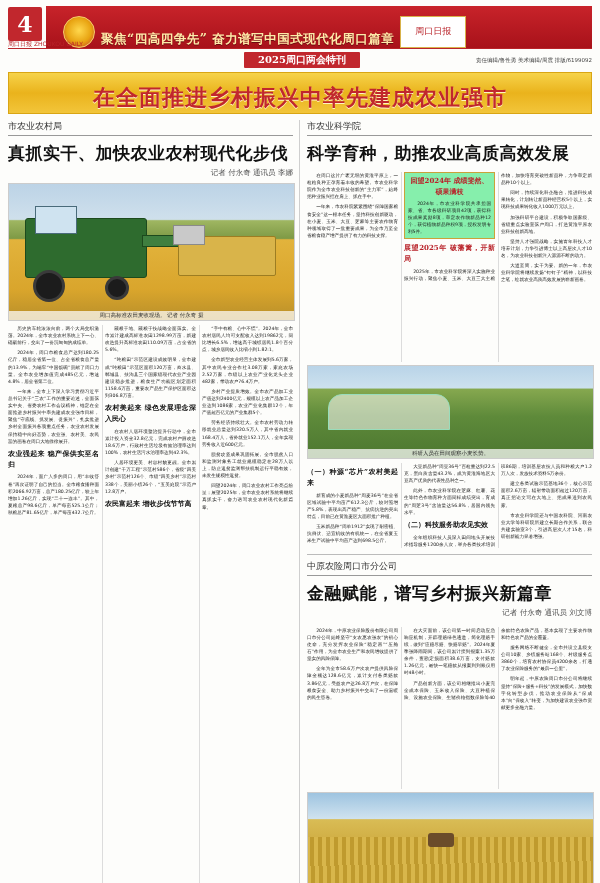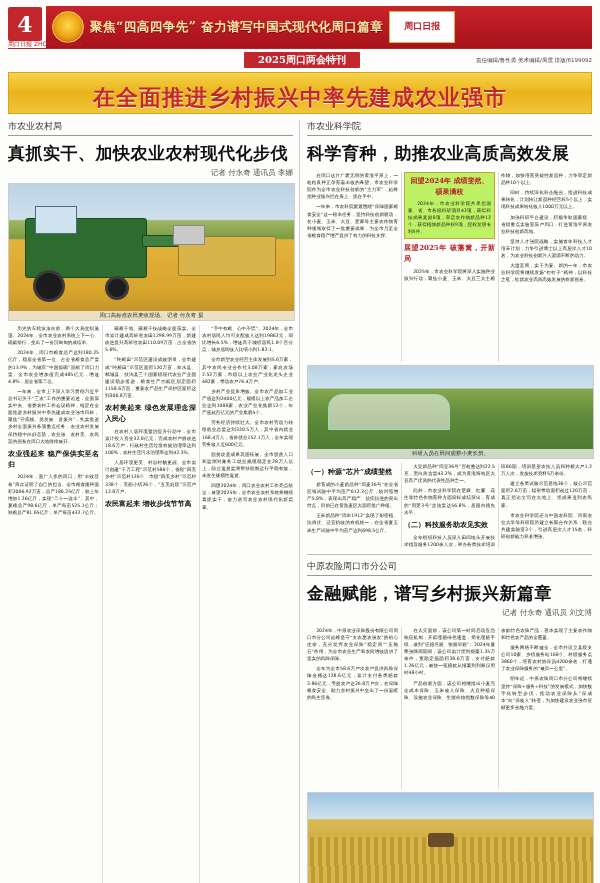--- a/index.html
+++ b/index.html
@@ -32,22 +32,22 @@
     display:flex;align-items:center;justify-content:center;
     border-radius:2px;
     font-family:"DejaVu Serif","Liberation Serif",serif;
     margin-top:1px;
   }
   .mast-ribbon{
     flex:1;
     margin-left:4px;
     position:relative;
     background:linear-gradient(180deg,#c8232a 0%,#a8121a 100%);
-    display:flex;align-items:center;
-    padding:0 6px;
+    display:flex;align-items:flex-end;
+    padding:0 17px;
     overflow:hidden;
   }
   .mast-emblem{
     width:30px;height:30px;border-radius:50%;
     background:radial-gradient(circle at 50% 45%,#ffd84d 0%,#e8a311 55%,#c1272d 100%);
     border:1px solid #f4d06a;
     flex:0 0 auto;margin-right:6px;
   }
   .mast-slogan{
     color:#ffe9a8;
@@ -57,21 +57,21 @@
     white-space:nowrap;
     font-family:"DejaVu Serif","Liberation Serif",serif;
     text-shadow:0 1px 0 #6d0a10;
   }
   .mast-logo{
     flex:0 0 auto;
     width:64px;height:30px;
     border:1px solid #d8b24a;
     background:#fff;
     color:#b9232a;
-    font-size:9px;font-weight:bold;
+    font-size:9px;font-weight:normal;
     display:flex;align-items:center;justify-content:center;
     text-align:center;line-height:1.1;
     margin-left:6px;
     font-family:"DejaVu Serif","Liberation Serif",serif;
   }
   .mast-left-badge{
     position:absolute;left:0;top:34px;
     font-size:6px;color:#b9232a;
     white-space:nowrap;
   }
@@ -229,21 +229,21 @@
     font-size:7px;
     font-weight:bold;
     color:#111;
     margin:4px 0 3px 0;
     break-inside:avoid;
     font-family:"DejaVu Serif","Liberation Serif",serif;
   }
   .sub-h.red{color:#b9232a;}
   .inline-box{
     border:1px solid #c9a23a;
-    background:#bef264;
+    background:#86efac;
     padding:3px;
     margin:0 0 4px 0;
     break-inside:avoid;
   }
   .inline-box .ib-t{
     display:block;text-align:center;font-weight:bold;font-size:7px;color:#b9232a;
     margin-bottom:2px;
     font-family:"DejaVu Serif","Liberation Serif",serif;
   }
 
@@ -347,21 +347,21 @@
           <p>坚持人才强院战略，实施青年科技人才培养计划，力争引进博士以上高层次人才10名，为农业科技创新注入源源不断的动力。</p>
           <p>大道至简，实干为要。新的一年，市农业科学院将继续发扬“钉钉子”精神，以科技之笔，绘就农业高质高效发展的崭新画卷。</p>
         </div>
 
         <div class="photo ph-seed" style="margin-top:3px">
           <div class="greenhouse"></div>
           <div class="cap">科研人员在田间观察小麦长势。</div>
         </div>
 
         <div class="textwrap" style="flex:1;margin-top:4px">
-          <span class="sub-h">（一）种源“芯片”成绩斐然</span>
+          <span class="sub-h">（一）种源“芯片”农村美起来</span>
           <p>新育成的小麦新品种“周麦36号”在全省区域试验中平均亩产612.3公斤，较对照增产5.8%，表现出高产稳产、抗病抗逆的突出特点，目前已在黄淮麦区大面积推广种植。</p>
           <p>玉米新品种“周单1912”实现了耐密植、抗倒伏、适宜机收的有机统一，在全省夏玉米生产试验中平均亩产达到698.5公斤。</p>
           <p>大豆新品种“周豆36号”百粒重达到22.5克，蛋白质含量43.2%，成为黄淮海地区大豆高产优质的代表性品种之一。</p>
           <p>此外，市农业科学院在芝麻、红薯、花生等特色作物育种方面同样成绩突出，育成的“周芝3号”含油量达56.8%，居国内领先水平。</p>
           <span class="sub-h">（二）科技服务助农见实效</span>
           <p>全年组织科技人员深入田间地头开展技术指导服务1200余人次，举办各类技术培训班86期，培训基层农技人员和种粮大户1.2万人次，发放技术资料5万余份。</p>
           <p>建立各类试验示范基地36个，核心示范面积2.6万亩，辐射带动面积超过120万亩，真正把论文写在大地上、把成果送到农民家。</p>
           <p>市农业科学院还与中国农科院、河南农业大学等科研院所建立长期合作关系，联合共建实验室3个，引进高层次人才15名，科研创新能力显著增强。</p>
         </div>
       </div>

